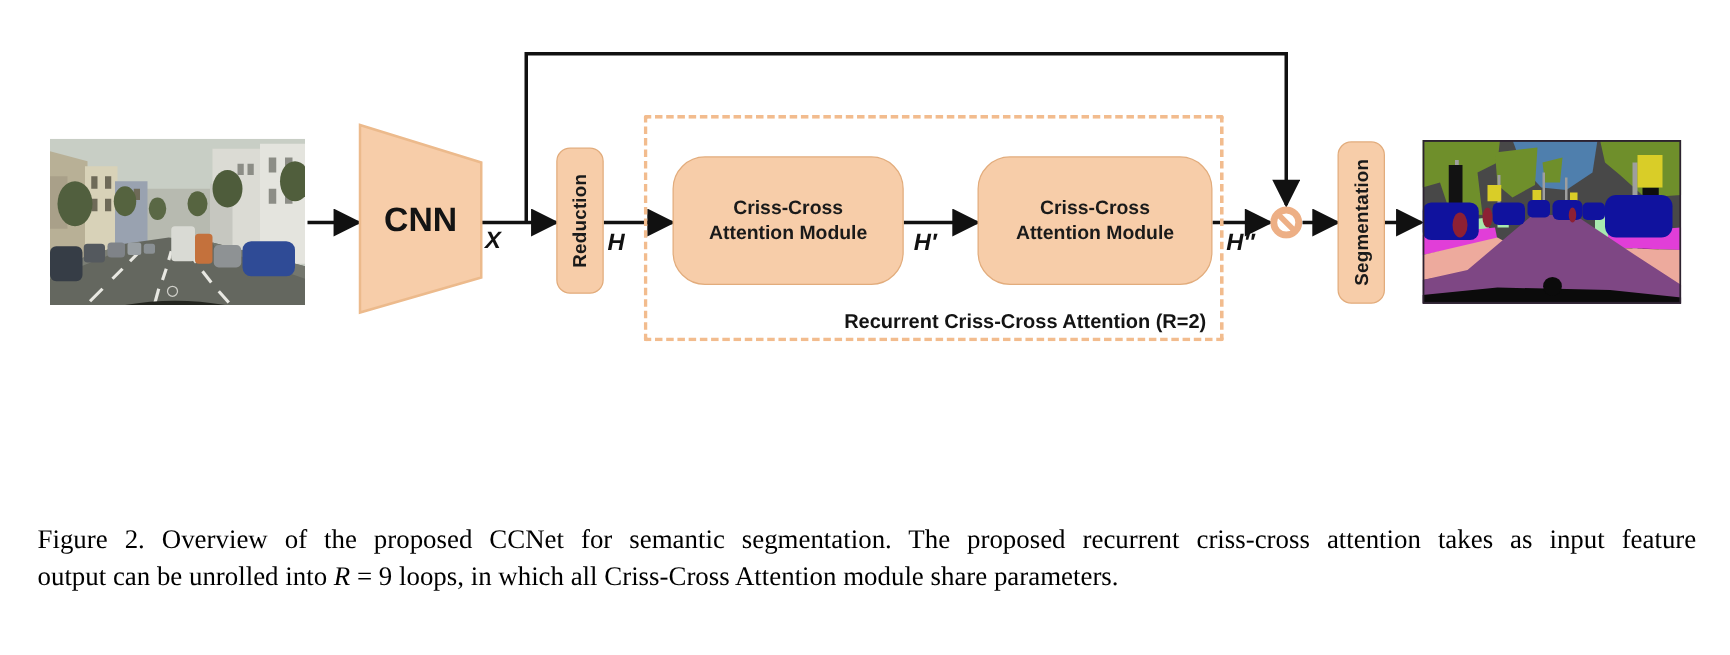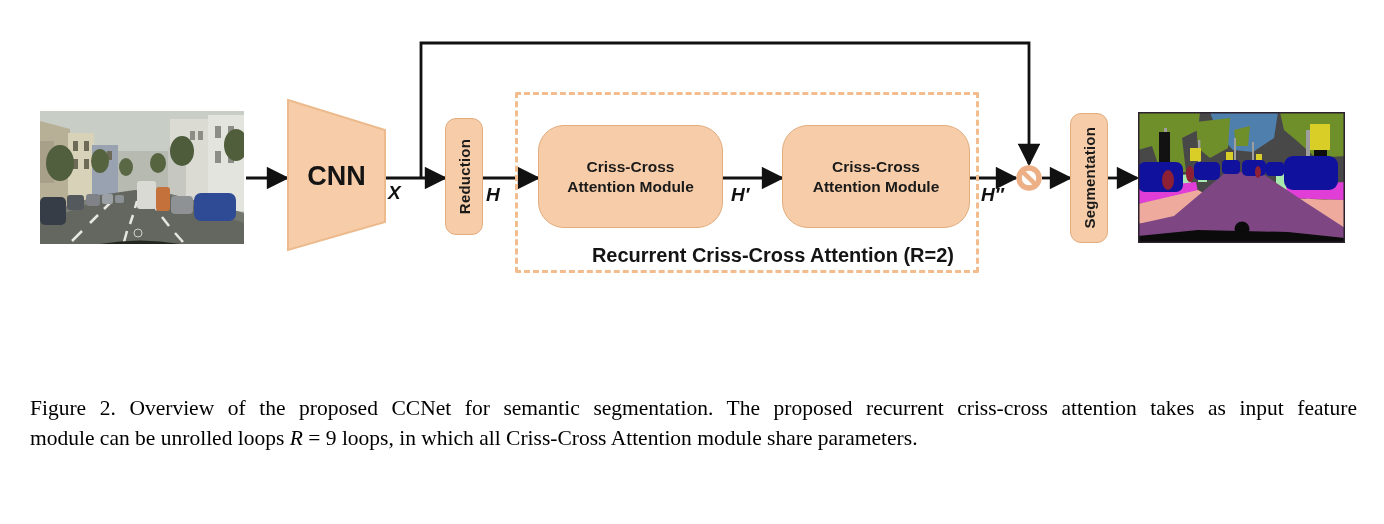--- a/index.html
+++ b/index.html
@@ -10,25 +10,25 @@
   
   .node{background:#F7CDA9;border:1.6px solid #E2AC7C;box-sizing:border-box;}
   .vbox{border-radius:11px;display:flex;align-items:center;justify-content:center;}
   .vlabel{writing-mode:vertical-rl;transform:rotate(180deg);font-weight:700;font-size:15px;
           letter-spacing:.2px;color:#1a1a1a;white-space:nowrap;}
   .ccam{border-radius:26px;display:flex;flex-direction:column;align-items:center;justify-content:center;}
   .blabel{font-weight:700;font-size:15.5px;line-height:20px;text-align:center;color:#1a1a1a;}
   .cnn-label{font-weight:700;font-size:27px;color:#141414;text-align:center;}
   .elabel{font-weight:700;font-style:italic;font-size:19px;color:#111;}
   .dashedbox{border:3px dashed #F2BC8E;box-sizing:border-box;border-radius:2px;}
-  .rcca-label{position:absolute;right:22px;bottom:3px;font-weight:700;font-size:20px;color:#141414;white-space:nowrap;}
+  .rcca-label{position:absolute;right:11px;bottom:3px;font-weight:700;font-size:16px;color:#141414;white-space:nowrap;}
   
   .caption{position:absolute;left:30px;top:394px;width:1327px;
            font-family:"Liberation Serif",serif;font-size:21.5px;line-height:29.5px;color:#000;}
-  .cap-just{text-align:justify;text-align-last:justify;}
+  .cap-just{text-align:justify;text-align-last:justify;margin-top:23px;}
   .bserif{font-weight:700;}
   .iserif{font-style:italic;}
   sup.primes{font-size:68%;font-weight:700;line-height:0;}
 </style>
 </head>
 <body>
 
 <div class="stage">
 
   <svg class="abs" style="left:0;top:0;" width="1384" height="390">
@@ -209,16 +209,16 @@
 
     
     
 
     
     
   </div>
 
   <div class="caption">
     <div class="cap-just"><span>Figure 2. Overview of the proposed CCNet for semantic segmentation. The proposed recurrent criss-cross attention takes as input feature</span></div>
-    <div><span>module can be unrolled loops </span><span class="iserif">R</span><span> = 9 loops, in which all Criss-Cross Attention module share parameters.</span></div>
+    <div><span>output can be unrolled into </span><span class="iserif">R</span><span> = 9 loops, in which all Criss-Cross Attention module share parameters.</span></div>
   </div>
 
 </div>
 
 </body></html>

